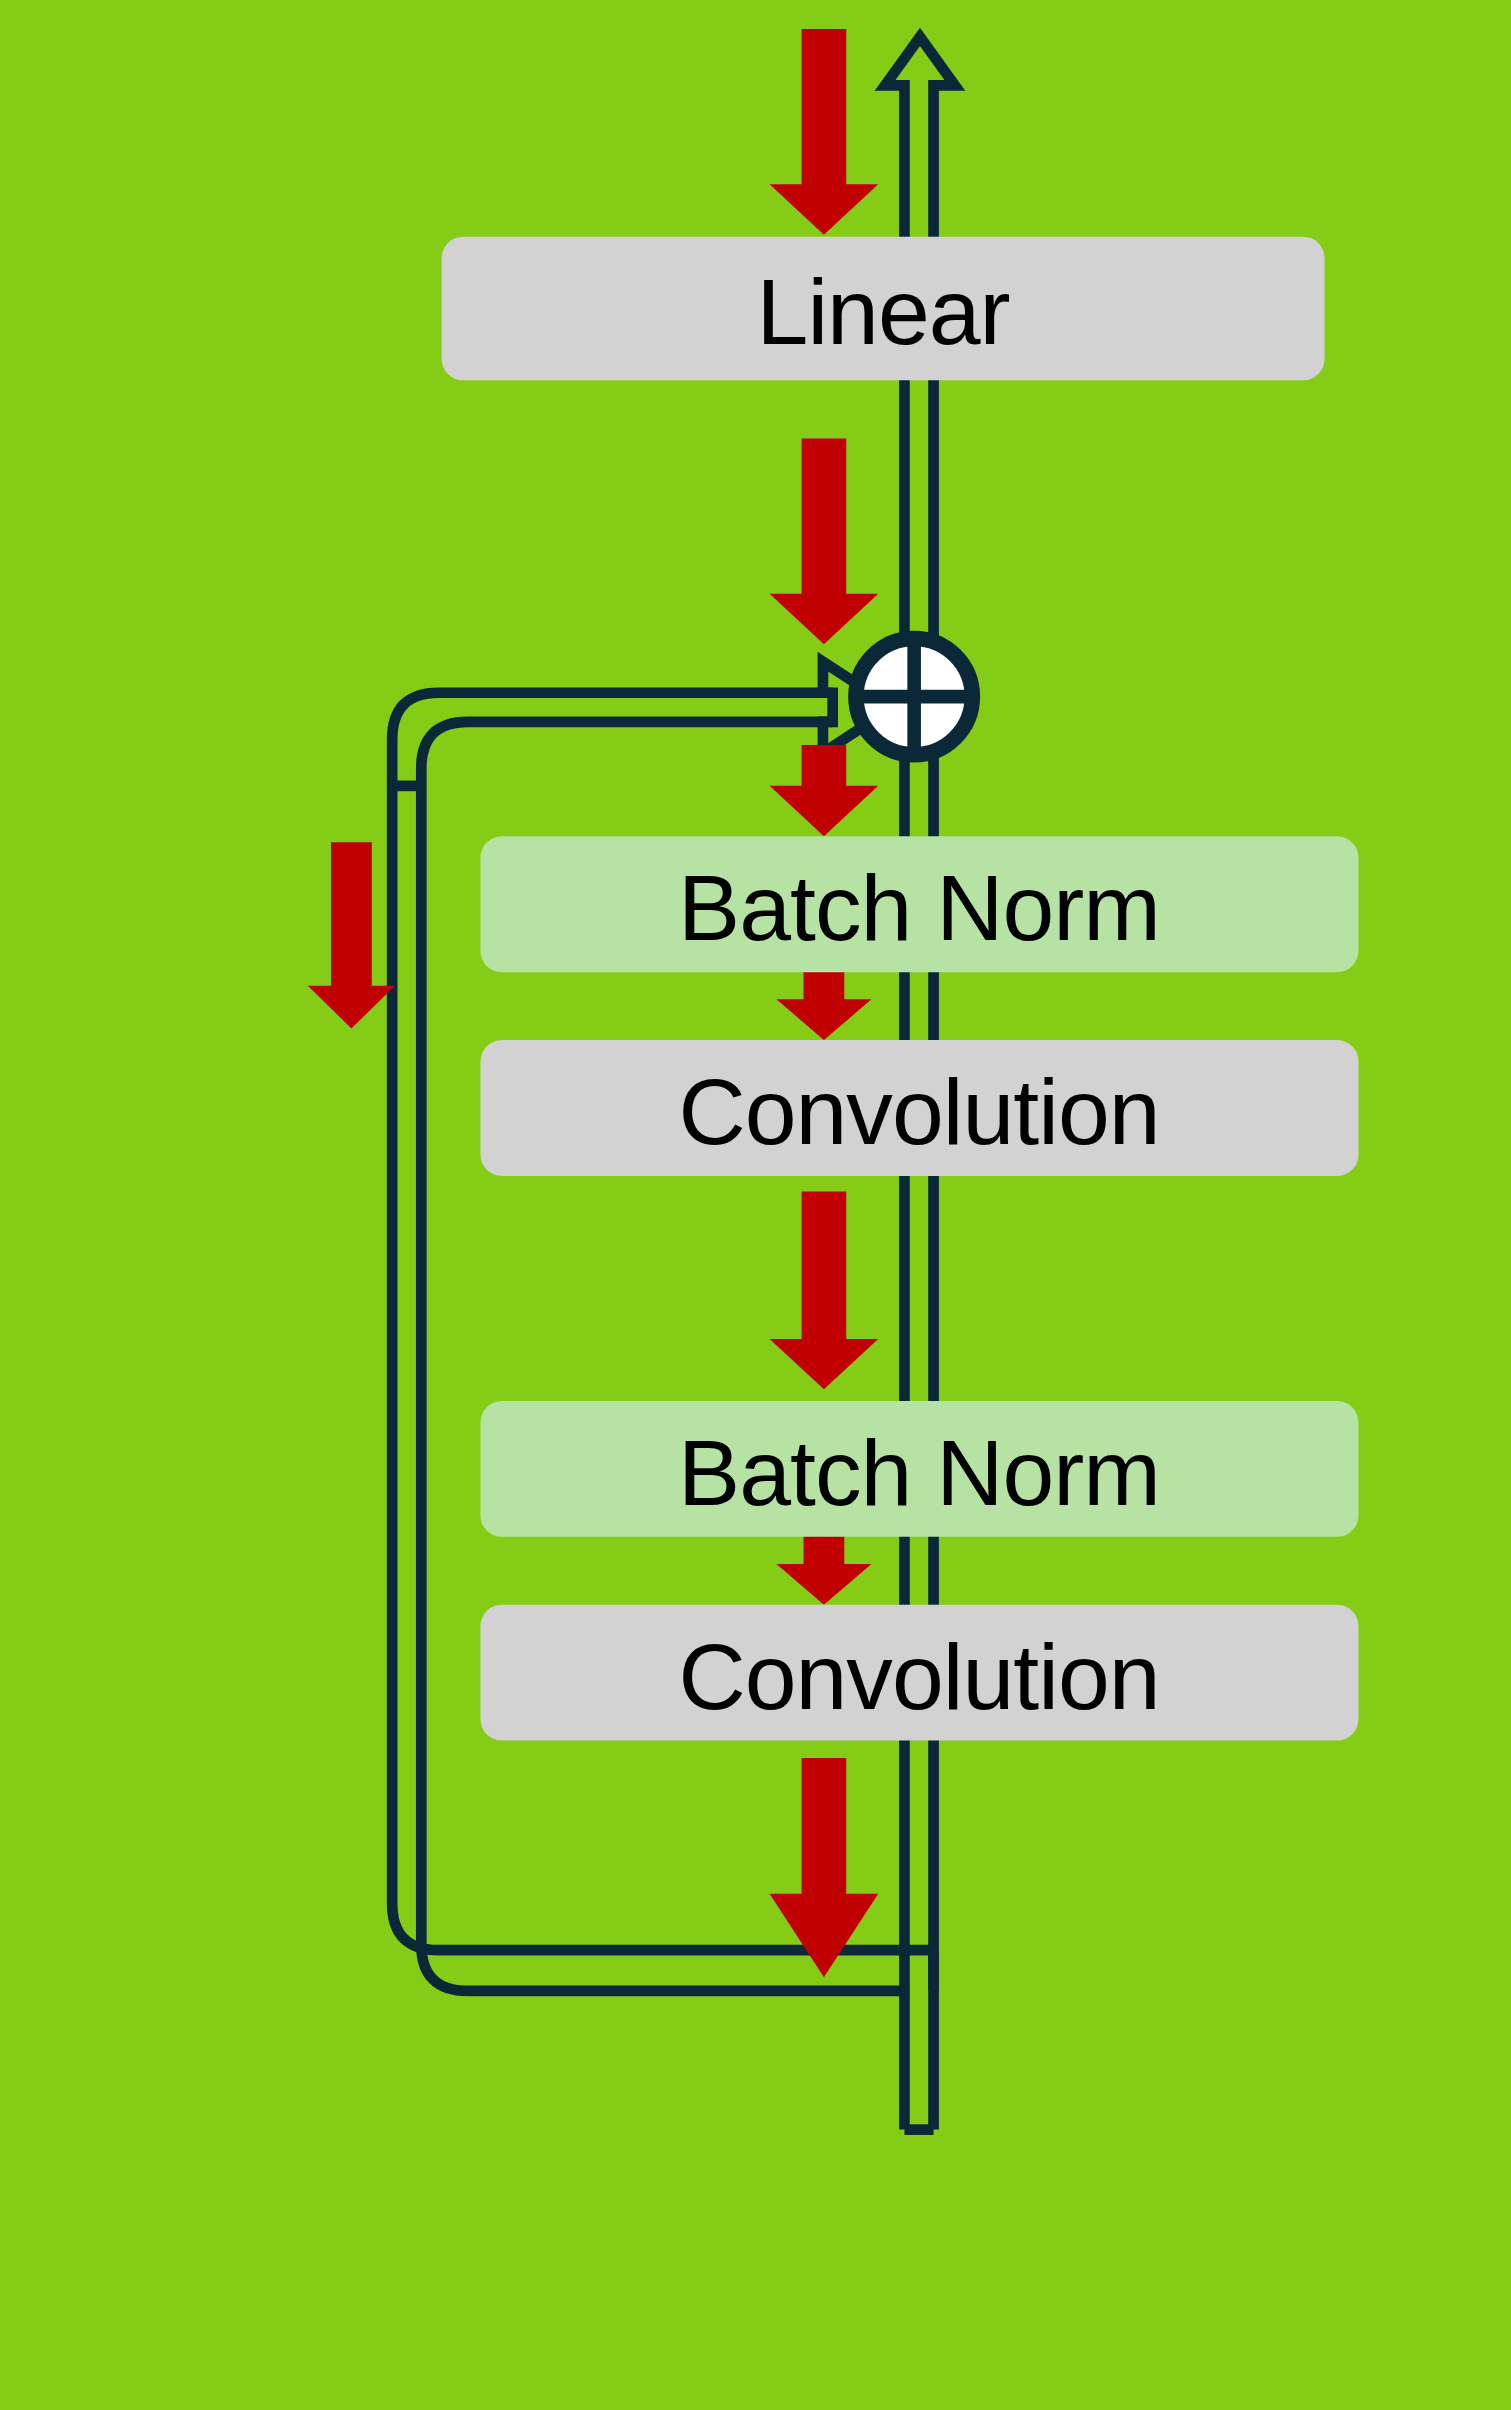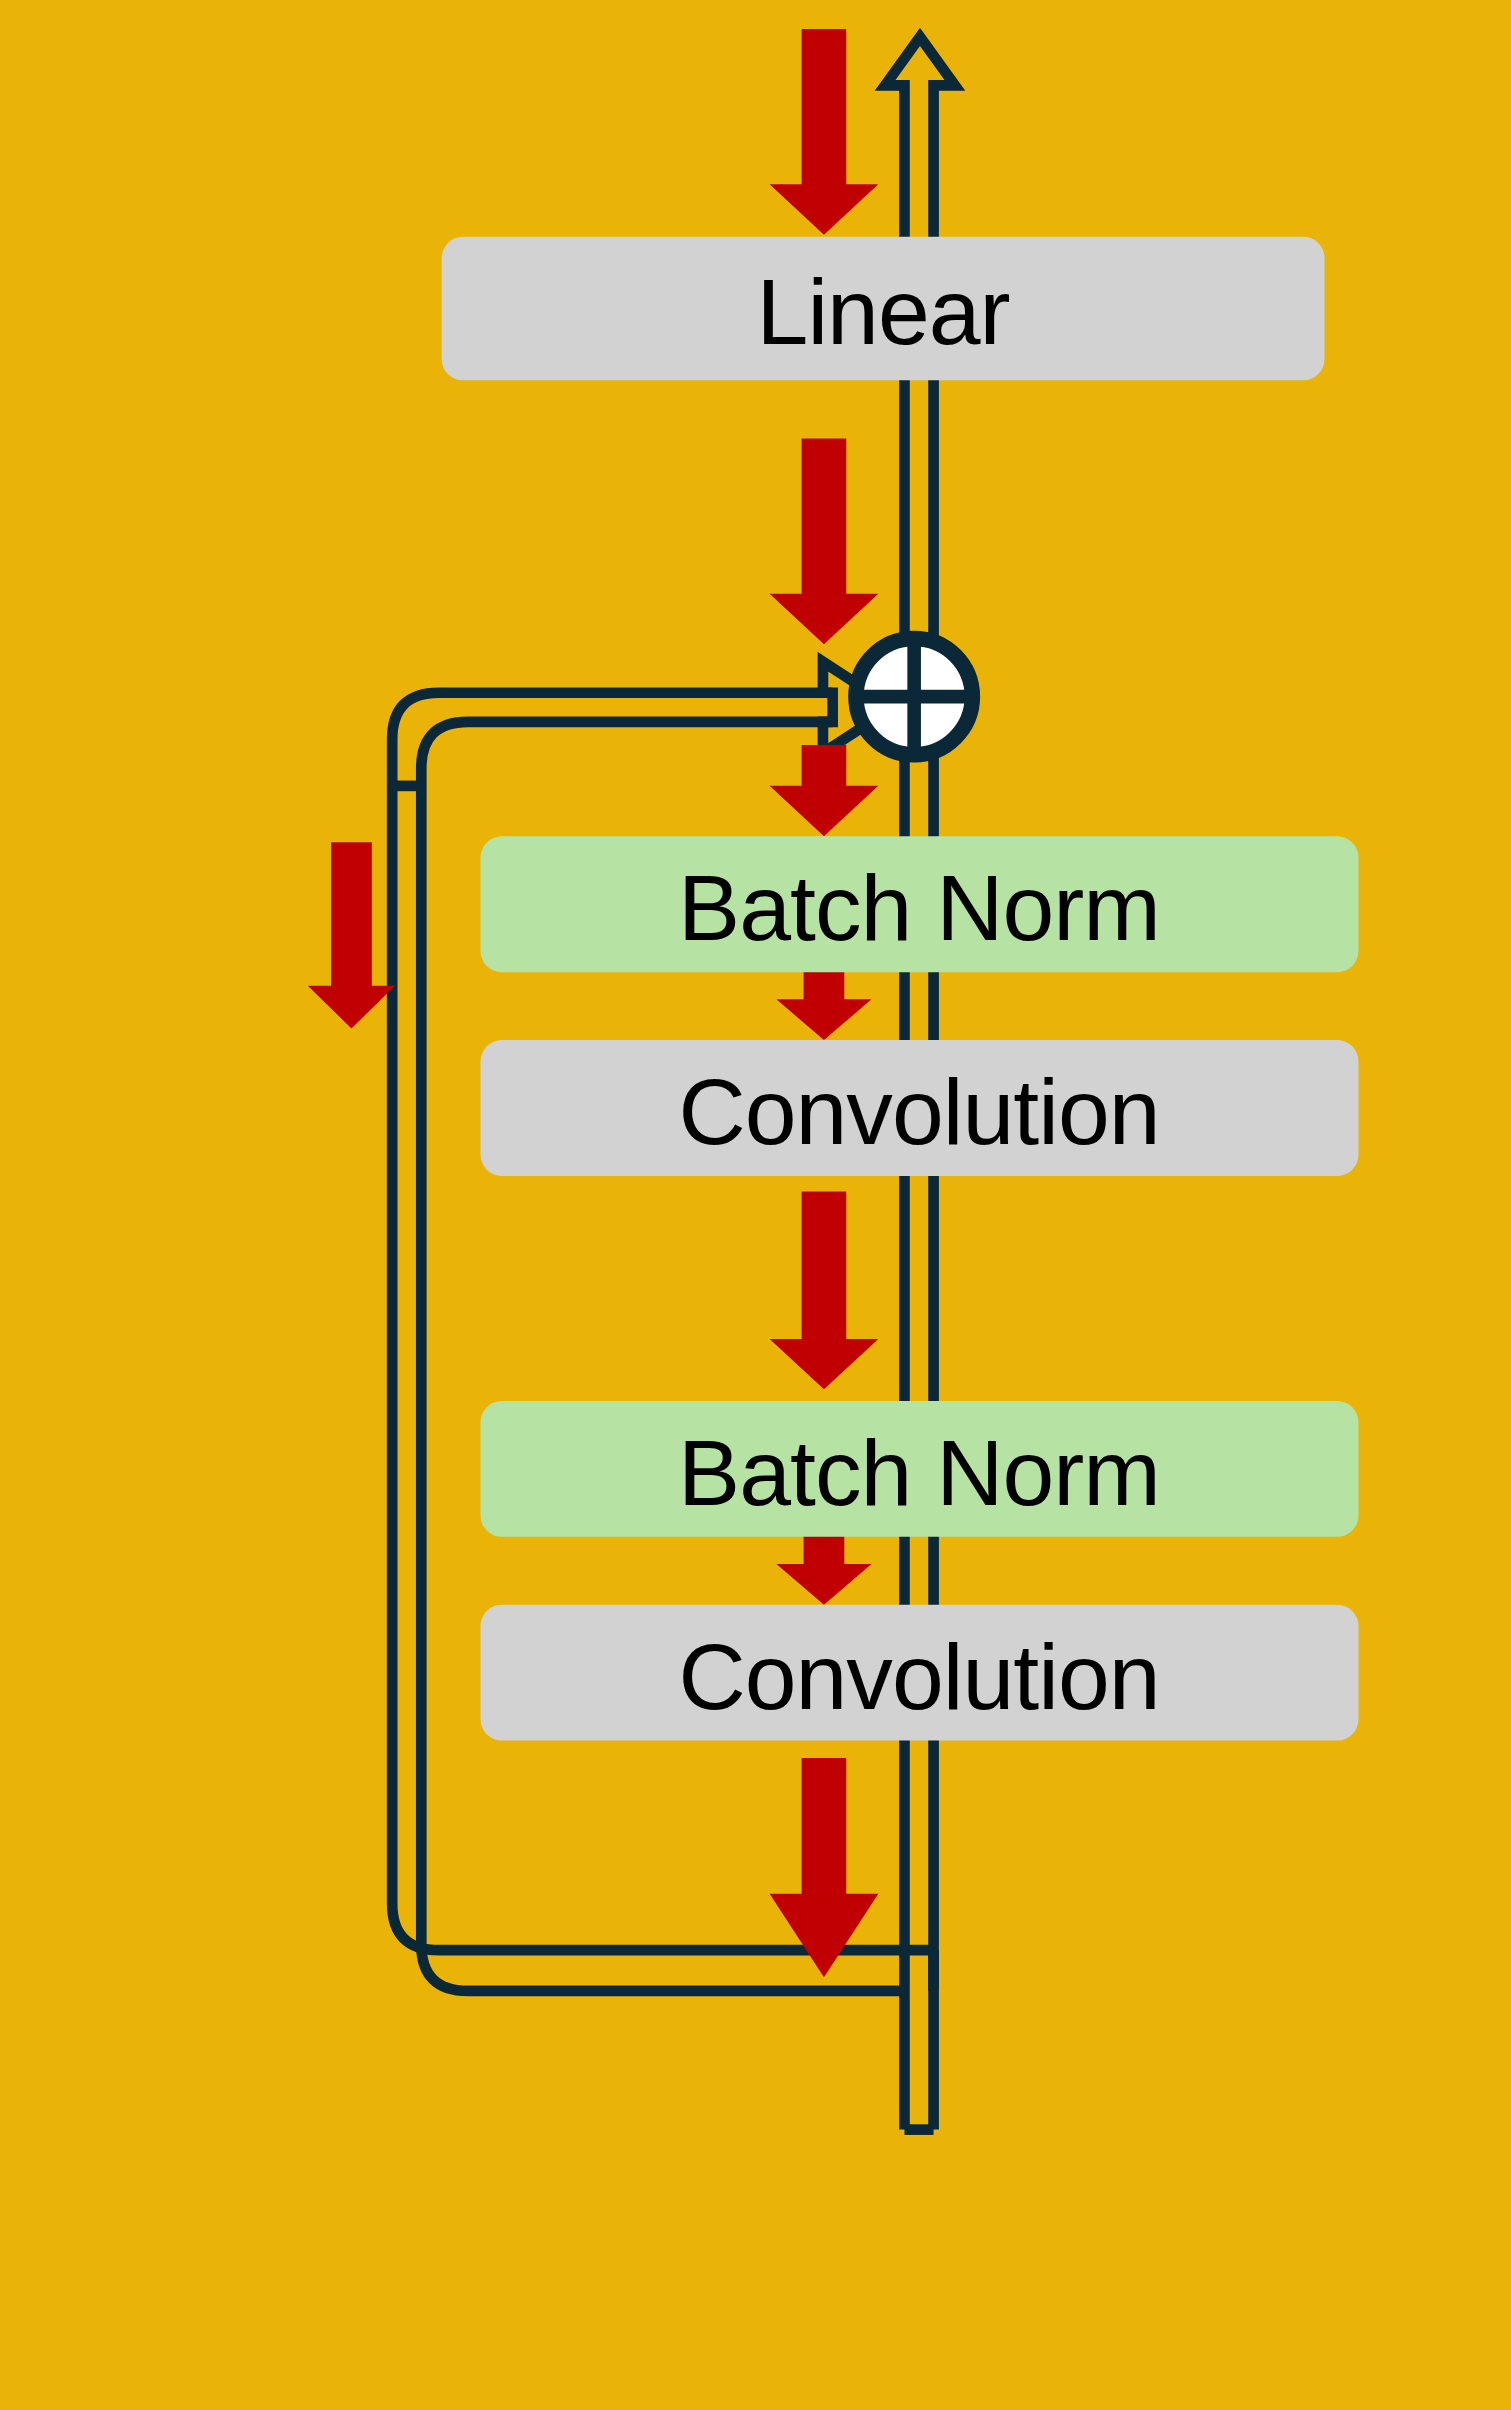--- a/index.html
+++ b/index.html
@@ -10,21 +10,21 @@
   body {
     width: 1512px;
     height: 2410px;
     overflow: hidden;
     font-family: "Liberation Sans", sans-serif;
   }
   #diagram-root {
     position: relative;
     width: 1512px;
     height: 2410px;
-    background: #eab308;
+    background: #84cc16;
   }
   svg#flow-svg {
     position: absolute;
     left: 0;
     top: 0;
     width: 1512px;
     height: 2410px;
     display: block;
   }
   .node-label {

